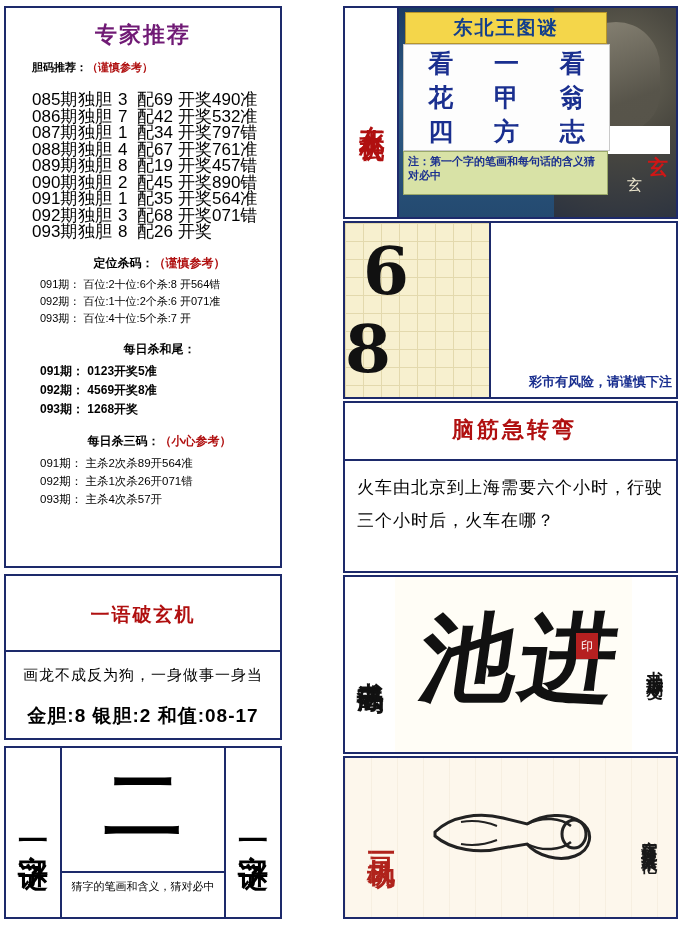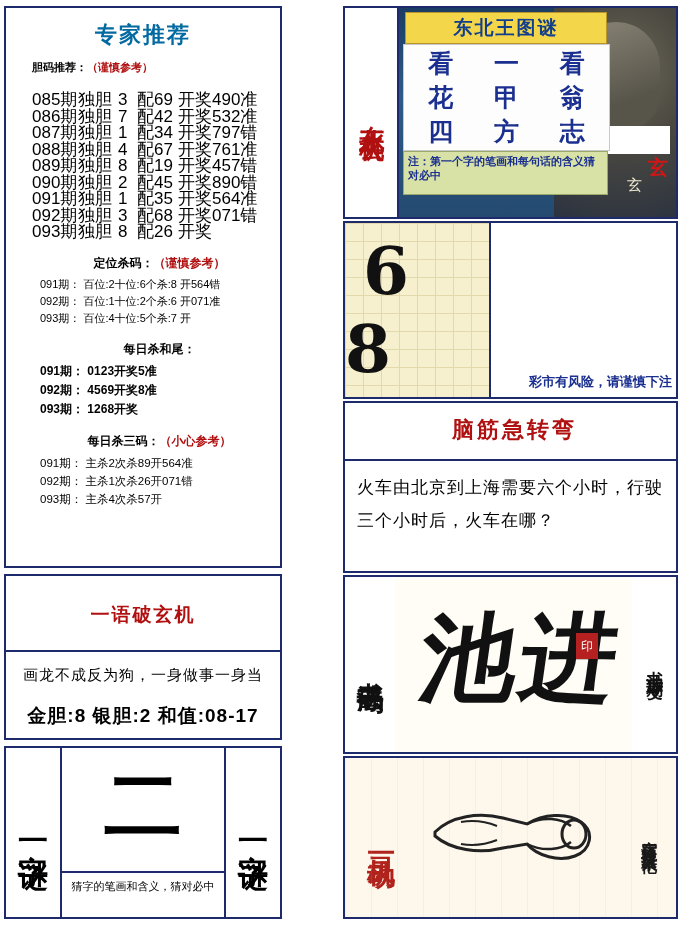--- a/index.html
+++ b/index.html
@@ -11,21 +11,21 @@
     overflow:hidden;
   }
   .page{position:absolute;left:0;top:0;width:682px;height:925px;background:#fff;}
 
   
   .panel{position:absolute;border:2px solid #1d2a6b;background:#fff;box-sizing:border-box;}
 
   
   #expert-panel{left:4px;top:6px;width:278px;height:562px;}
   .expert-title{
-    text-align:center;color:#0369a1;font-weight:bold;font-size:22px;
+    text-align:center;color:#701a75;font-weight:bold;font-size:22px;
     letter-spacing:2px;margin-top:12px;font-family:"DejaVu Sans",sans-serif;
   }
   .sect-head{
     font-size:11px;font-weight:bold;color:#000;margin:10px 0 3px 26px;
   }
   .sect-head .note{color:#b01010;font-weight:bold;}
   .rows{margin:17px 0 0 26px;font-size:17px;color:#000;}
   .rows .r{display:flex;line-height:16.5px;white-space:nowrap;}
   .rows .c1{width:46px;}
   .rows .c2{width:40px;}

